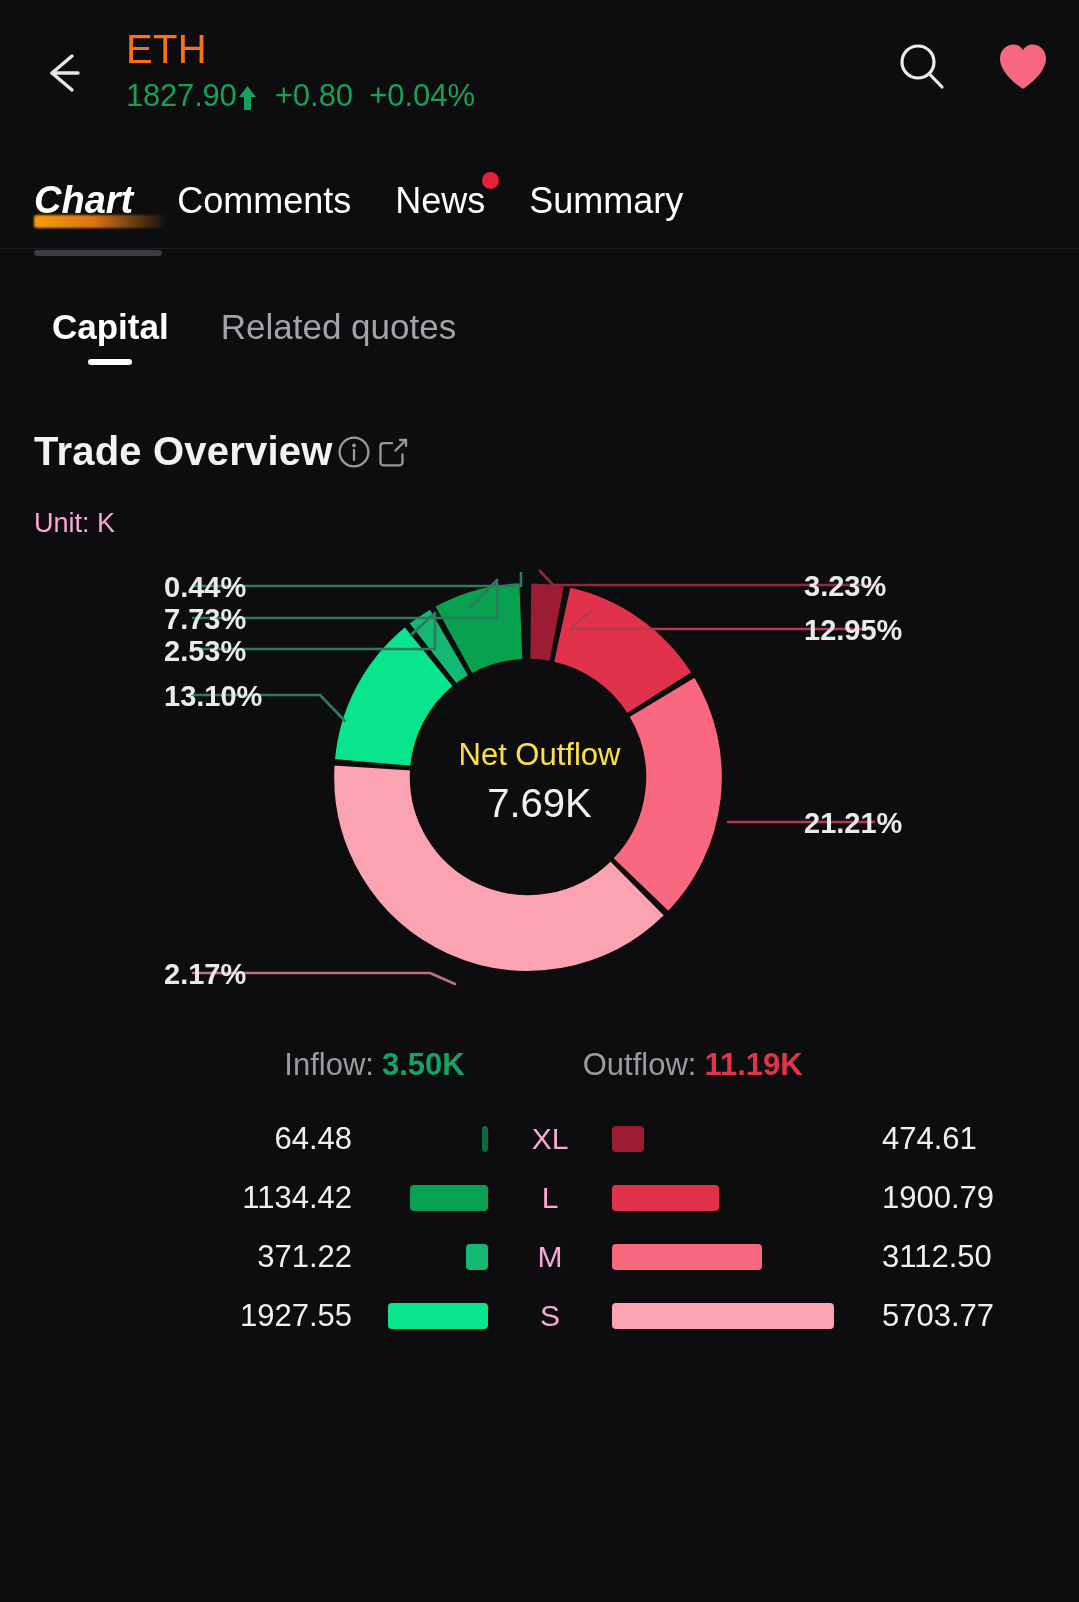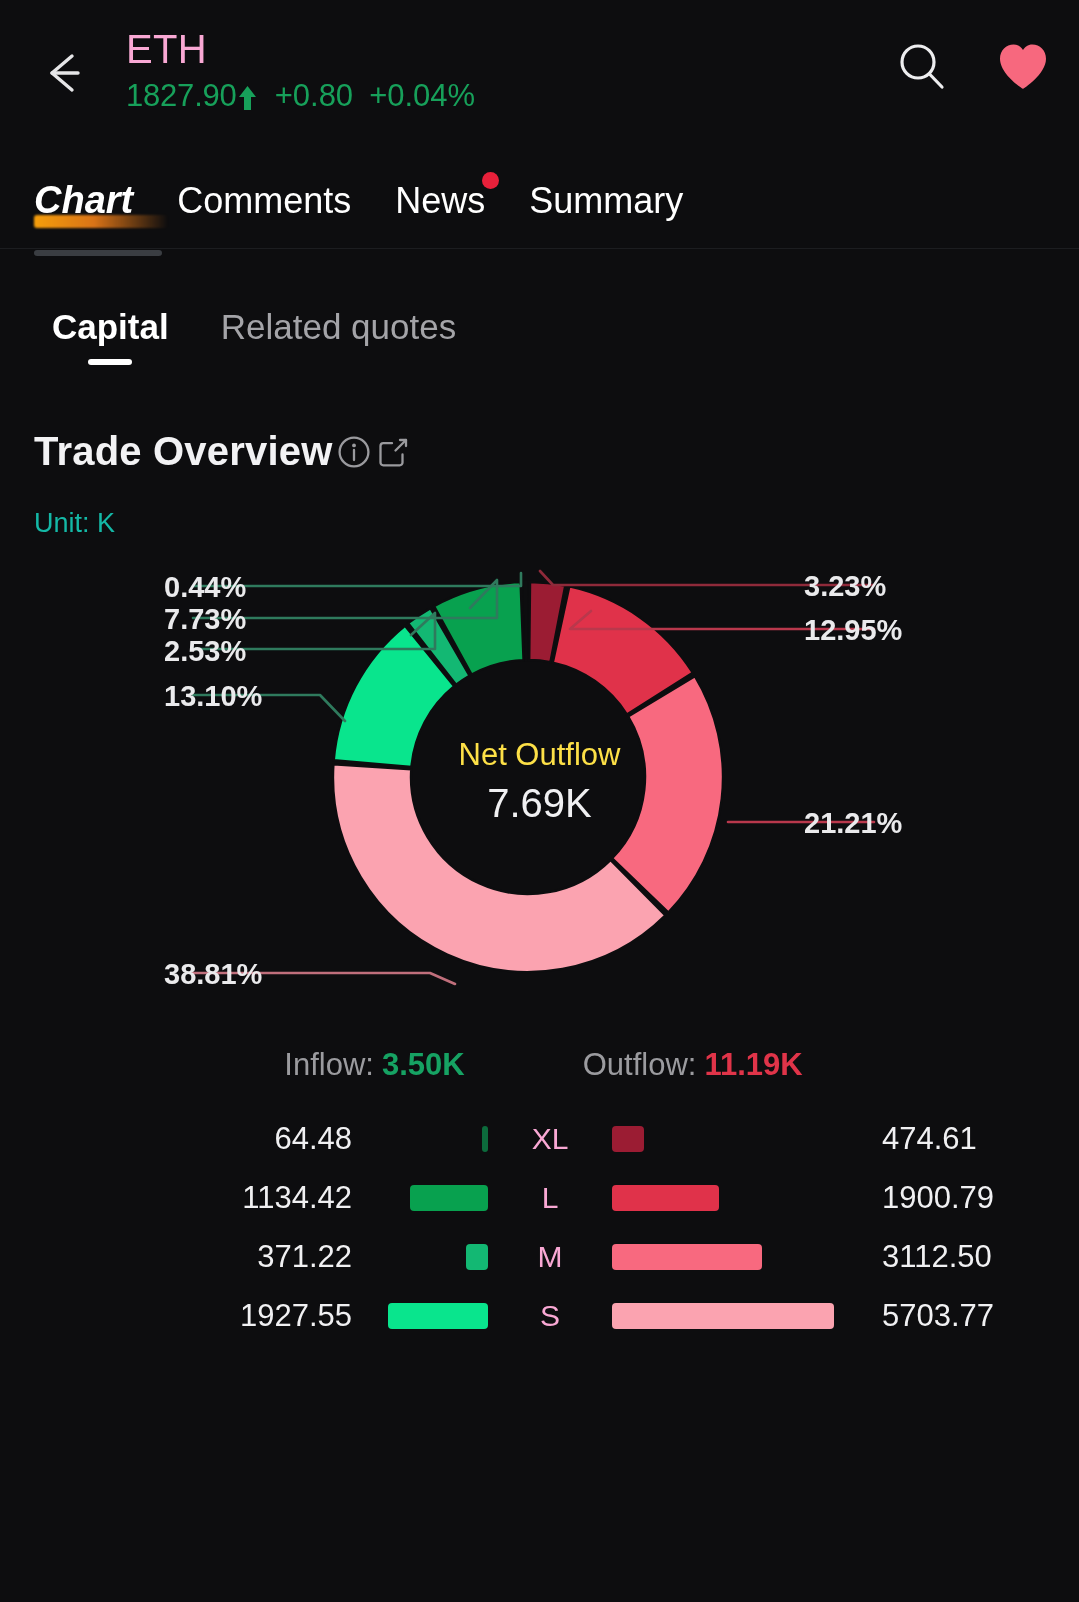--- a/index.html
+++ b/index.html
@@ -13,21 +13,21 @@
 
   
   .header { position: relative; height: 140px; padding: 0 34px; }
   .back-btn {
     position: absolute; left: 34px; top: 42px;
     width: 62px; height: 62px; cursor: pointer;
   }
   .back-btn svg { width: 62px; height: 62px; display: block; }
   .sym-block { position: absolute; left: 126px; top: 26px; }
   .sym-name {
-    font-size: 40px; color: #f9a8d4; letter-spacing: .3px;
+    font-size: 40px; color: #f97316; letter-spacing: .3px;
     font-weight: 400; line-height: 46px;
   }
   .sym-quote {
     display: flex; align-items: center; gap: 0px;
     margin-top: 6px; font-size: 31px; color: #17a05a; line-height: 36px;
   }
   .sym-quote .price { letter-spacing: -.2px; }
   .arrow-up { display:inline-block; margin: 0 4px 0 1px; position: relative; top: 2px; }
   .arrow-up svg { display:block; width: 19px; height: 26px; }
   .sym-quote .chg { margin-left: 14px; }
@@ -73,21 +73,21 @@
   .stab.active { color: #ffffff; font-weight: 700; }
   .stab.active::after {
     content: ""; position: absolute; left: 50%; transform: translateX(-50%);
     bottom: 0; width: 44px; height: 6px; background: #ffffff; border-radius: 3px;
   }
 
   
   .sect-head { display: flex; align-items: center; gap: 4px; padding: 64px 0 0 34px; }
   .sect-title { font-size: 40px; font-weight: 700; color: #f2f2f4; letter-spacing: .2px; }
   .sect-head .icon-btn svg { display:block; }
-  .unit-line { padding: 34px 0 0 34px; font-size: 27px; color: #14b8a6; }
+  .unit-line { padding: 34px 0 0 34px; font-size: 27px; color: #f9a8d4; }
 
   
   .chart-wrap { position: relative; width: 1079px; height: 480px; margin-top: 10px; }
   .chart-svg { position: absolute; left: 0; top: 0; }
   .center-label {
     position: absolute; left: 0; right: 0; top: 188px; text-align: center;
     pointer-events: none;
   }
   .center-cap { font-size: 31px; color: #fde047; display: block; }
   .center-val { font-size: 40px; color: #f0f0f2; display: block; margin-top: 8px; }
@@ -236,21 +236,21 @@
 
     <div class="center-label">
       <span class="center-cap">Net Outflow</span>
       <span class="center-val">7.69K</span>
     </div>
 
     <div class="lbl" style="left:164px; top:22px;">0.44%</div>
     <div class="lbl" style="left:164px; top:54px;">7.73%</div>
     <div class="lbl" style="left:164px; top:86px;">2.53%</div>
     <div class="lbl" style="left:164px; top:131px;">13.10%</div>
-    <div class="lbl" style="left:164px; top:409px;">38.81%</div>
+    <div class="lbl" style="left:164px; top:409px;">2.17%</div>
     <div class="lbl" style="left:804px; top:21px;">3.23%</div>
     <div class="lbl" style="left:804px; top:65px;">12.95%</div>
     <div class="lbl" style="left:804px; top:258px;">21.21%</div>
   </div>
 
   <div class="flows">
     <div class="flow in">
       <span>Inflow:</span><span class="val">3.50K</span>
     </div>
     <div class="flow out">

